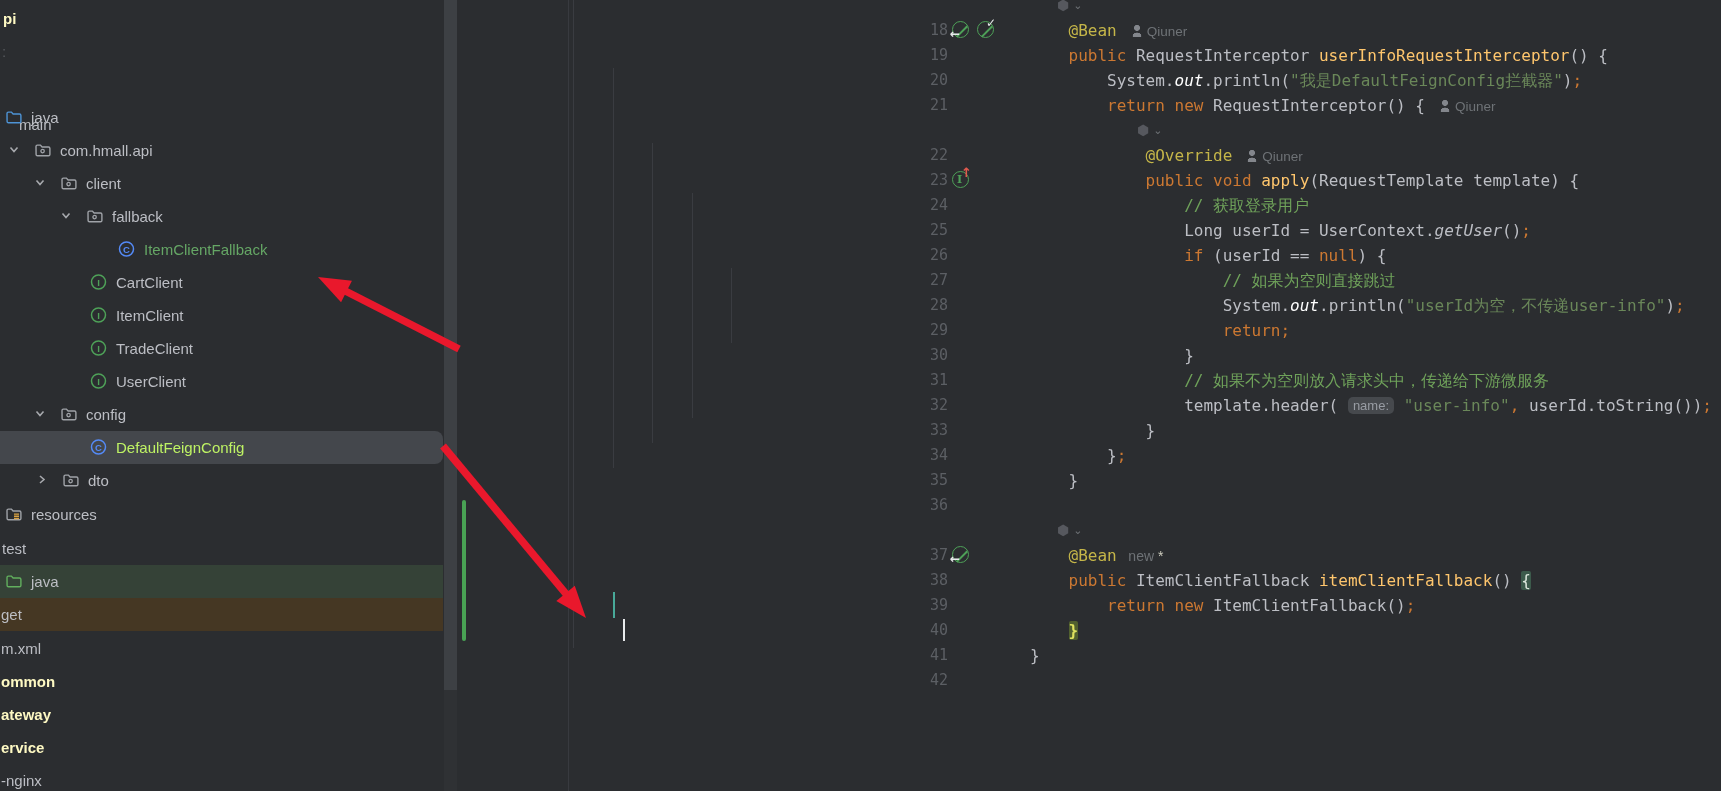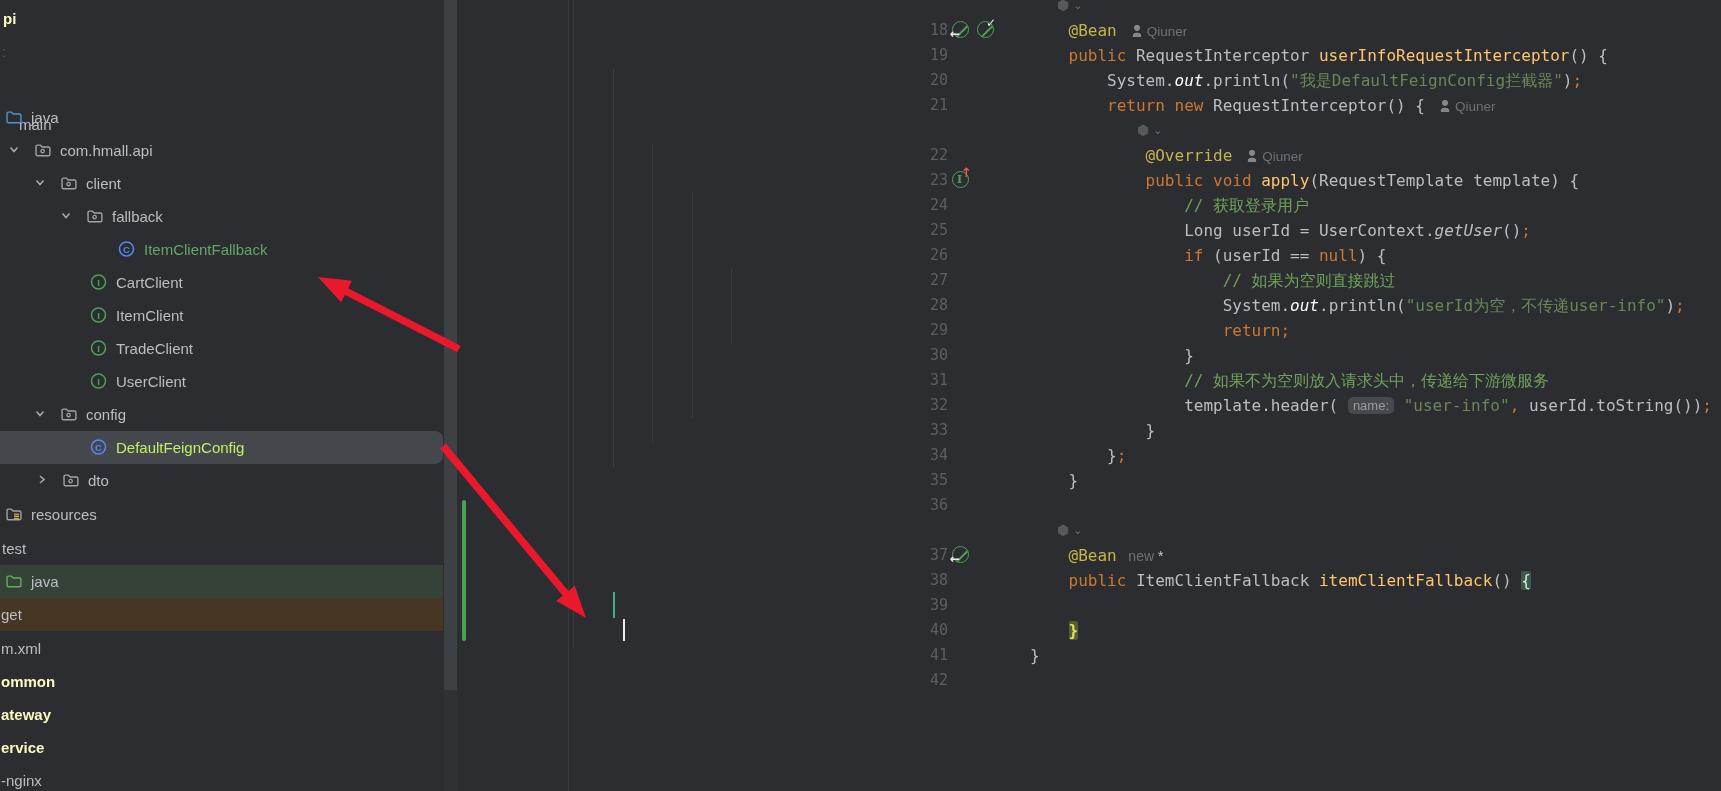--- a/index.html
+++ b/index.html
@@ -346,20 +346,21 @@
           </span>
         </span>
         <span class="codetext"><span class="a">    @Bean</span><span class="h">   new </span><span class="H">*</span></span>
       </div>
       <div class="crow" style="top: 567.5px;">
         <span class="num">38</span>
         <span class="codetext"><span class="t">    </span><span class="k">public</span><span class="t"> ItemClientFallback </span><span class="m">itemClientFallback</span><span class="t">() </span><span class="B">{</span></span>
       </div>
       <div class="crow" style="top: 592.5px;">
         <span class="num">39</span>
+        <span class="codetext"><span class="t">        </span><span class="k">return</span><span class="t"> </span><span class="k">new</span><span class="t"> ItemClientFallback()</span><span class="p">;</span></span>
       </div>
       <div class="crow" style="top: 617.5px;">
         <span class="num">40</span>
         <span class="codetext"><span class="t">    </span><span class="E">}</span></span>
       </div>
       <div class="crow" style="top: 642.5px;">
         <span class="num">41</span>
         <span class="codetext"><span class="t">}</span></span>
       </div>
       <div class="crow" style="top: 667.5px;">

